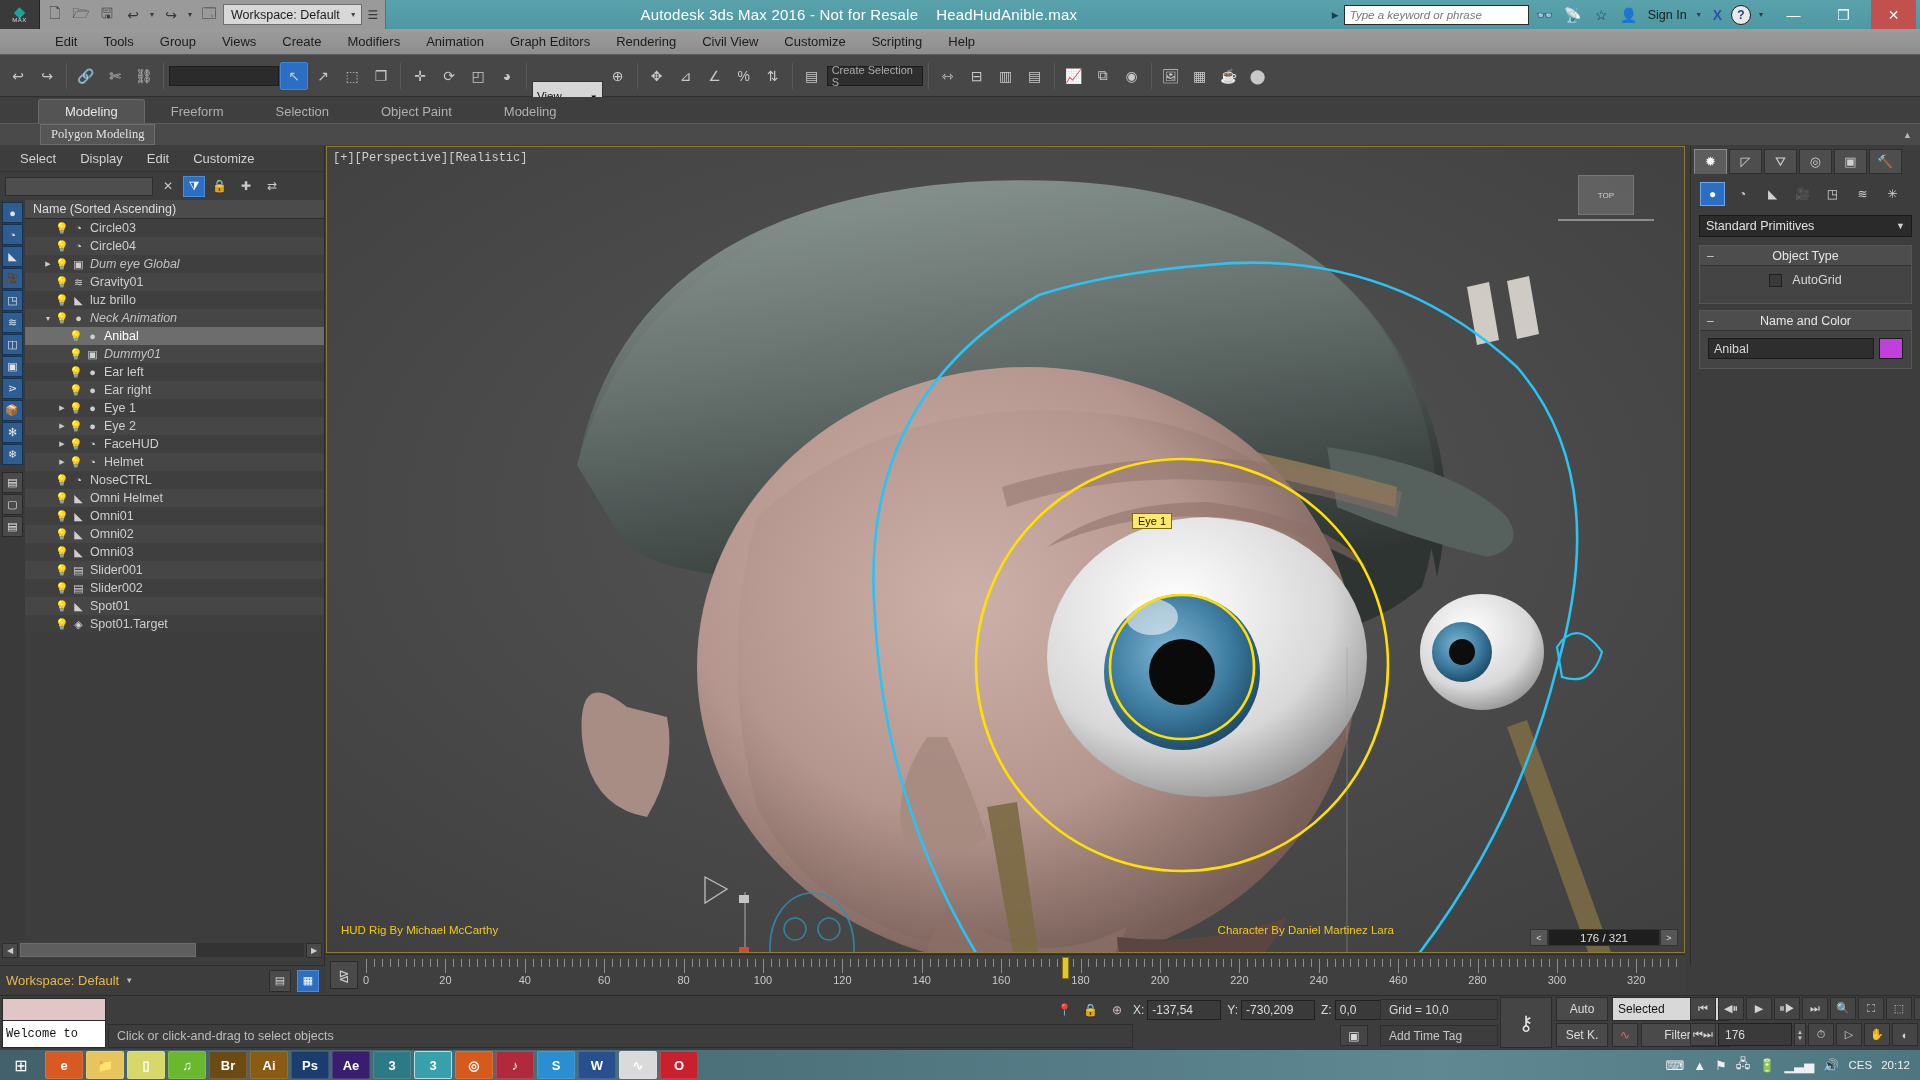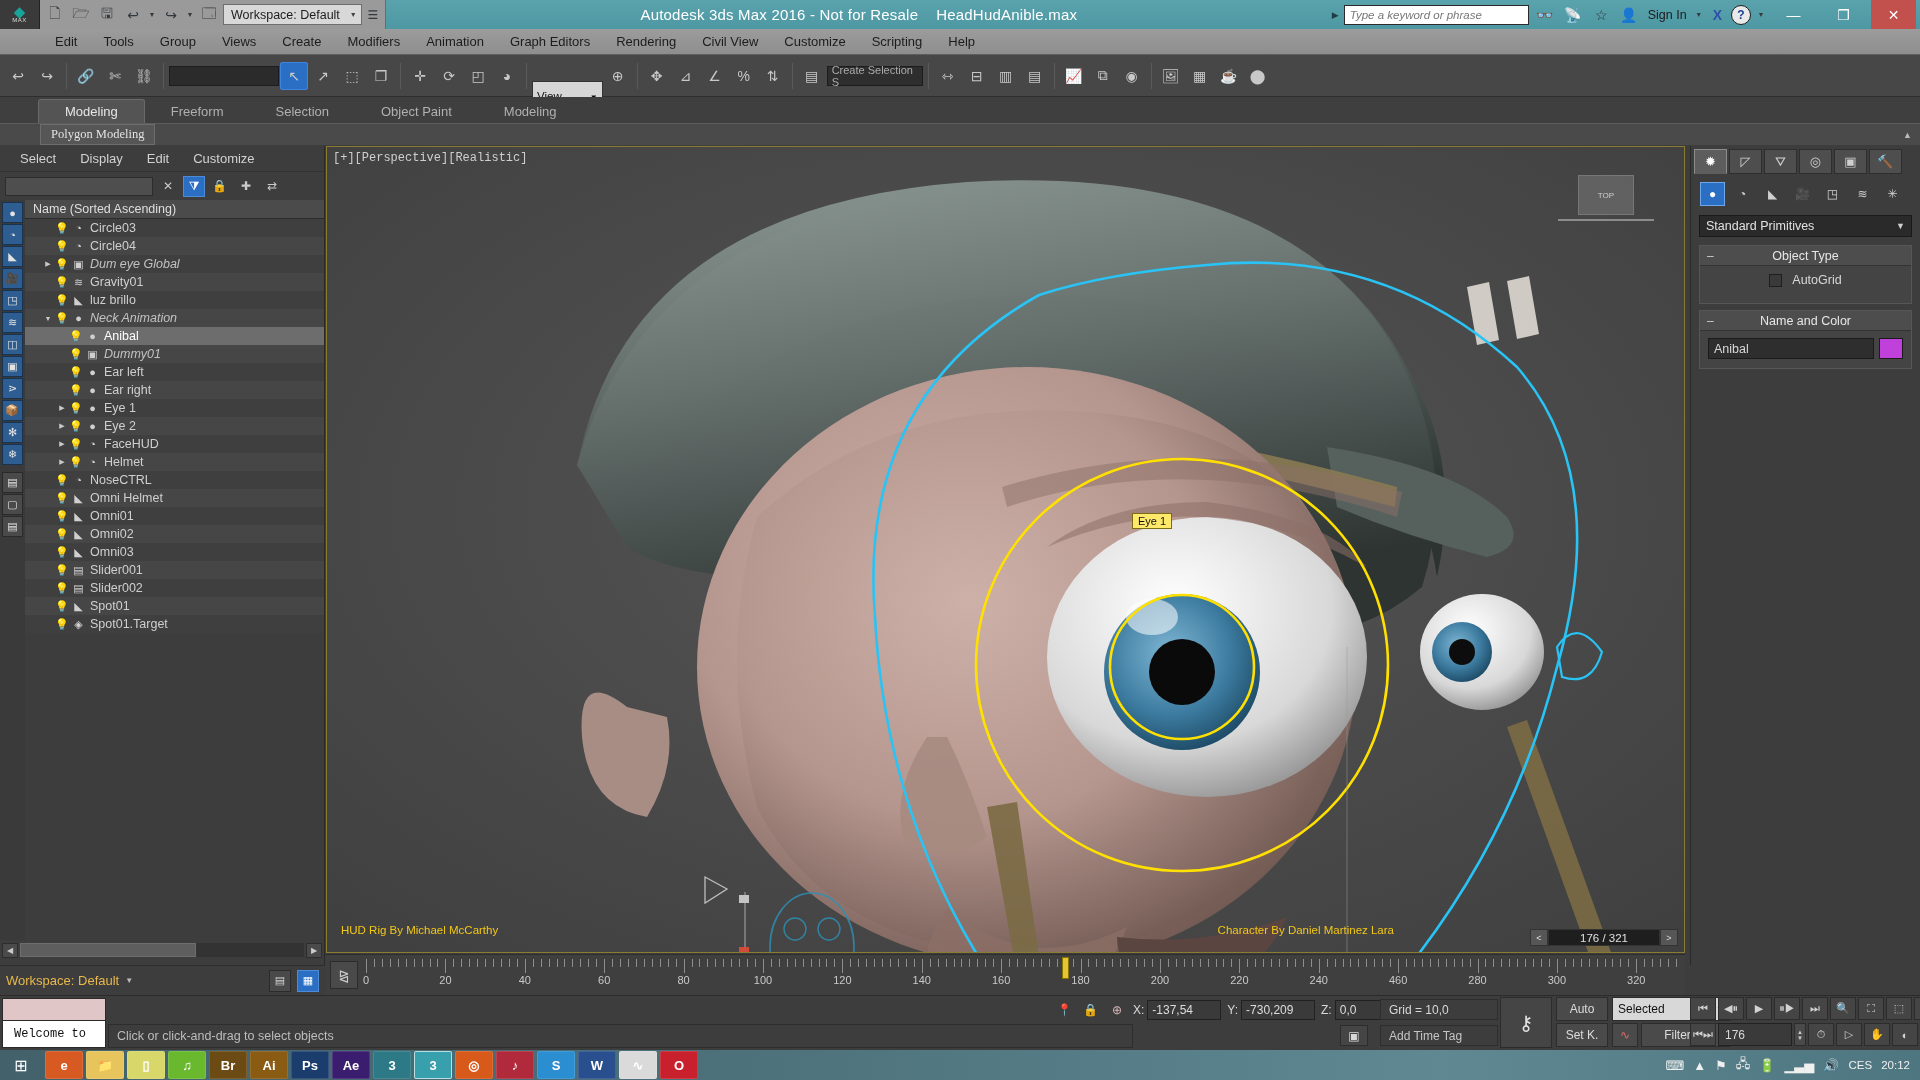--- a/index.html
+++ b/index.html
@@ -208,21 +208,21 @@
   .playhead { position:absolute; top:2px; width:7px; height:22px; background:#e2c634;
               border:1px solid #8a7400; }
 
   
   .statusbar { position:absolute; top:995px; left:0; width:1920px; height:55px;
                background:#3d3d3d; border-top:1px solid #2b2b2b; }
   .mslisten { position:absolute; left:2px; top:2px; width:104px; height:50px; border:1px solid #2a2a2a; }
   .mslisten .pink { height:22px; background:#e0c6c6; border-bottom:1px solid #2a2a2a; }
   .mslisten .white { height:26px; background:#fff; color:#111; font-size:12px;
                      font-family:"Liberation Mono", monospace; display:flex; align-items:center;
-                     padding-left:11px; overflow:hidden; }
+                     padding-left:3px; overflow:hidden; }
   .stprompt { position:absolute; left:108px; top:2px; width:1120px; height:24px;
               background:#454545; border:1px solid #2d2d2d; display:flex; align-items:center;
               padding-left:8px; font-size:12.5px; color:#d5d5d5; }
   .sthint { position:absolute; left:108px; top:28px; width:1025px; height:24px;
             background:#3d3d3d; border:1px solid #2d2d2d; display:flex; align-items:center;
             padding-left:8px; font-size:12.5px; color:#bdbdbd; }
   .coordzone { position:absolute; left:1055px; top:3px; height:22px; display:flex;
                align-items:center; gap:6px; }
   .cz-ic { width:20px; height:20px; display:flex;align-items:center;justify-content:center;
            font-size:12px; color:#d6b7b7; cursor:pointer; }

